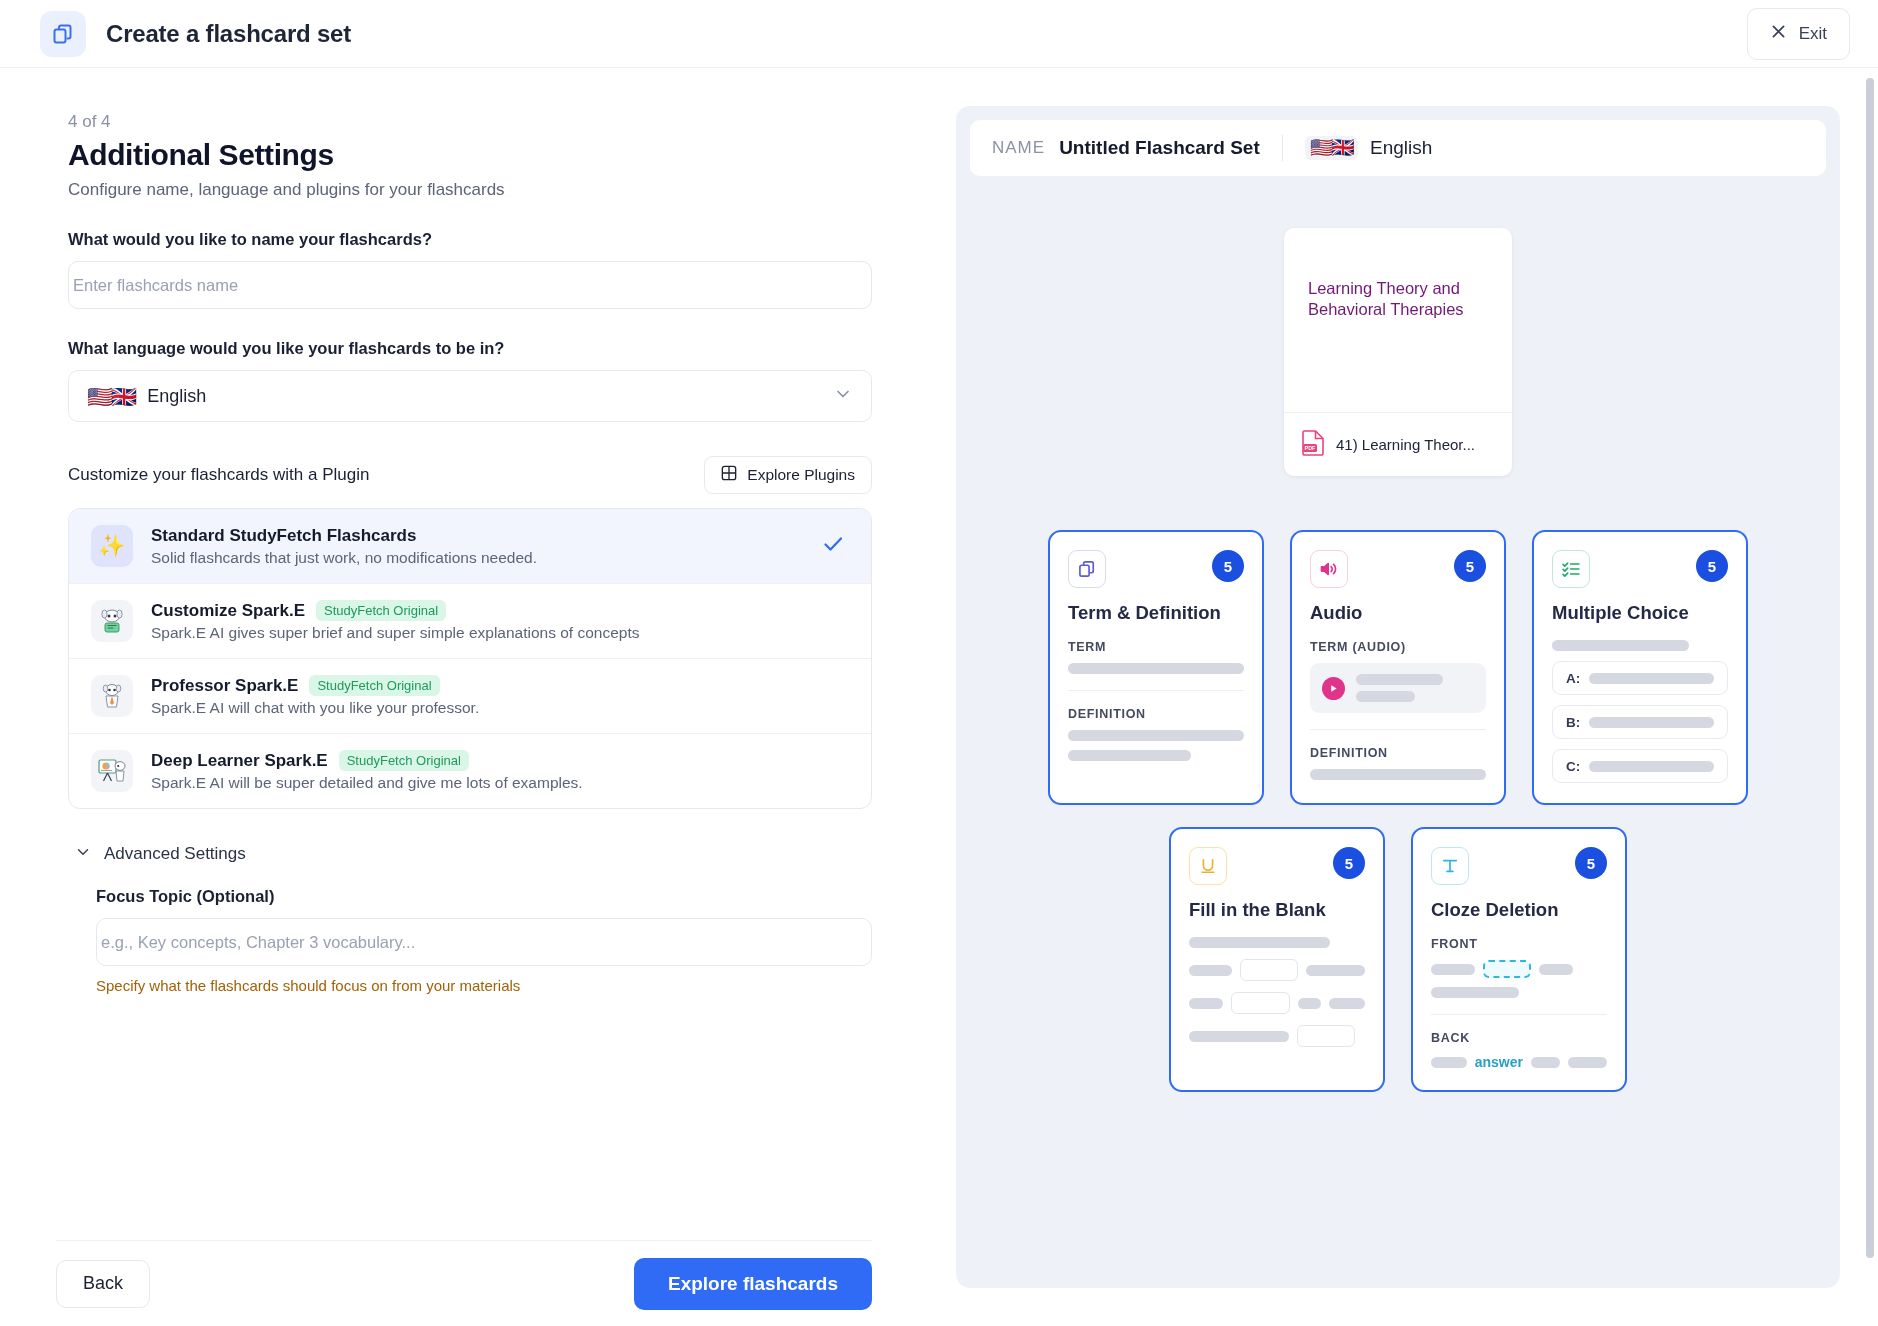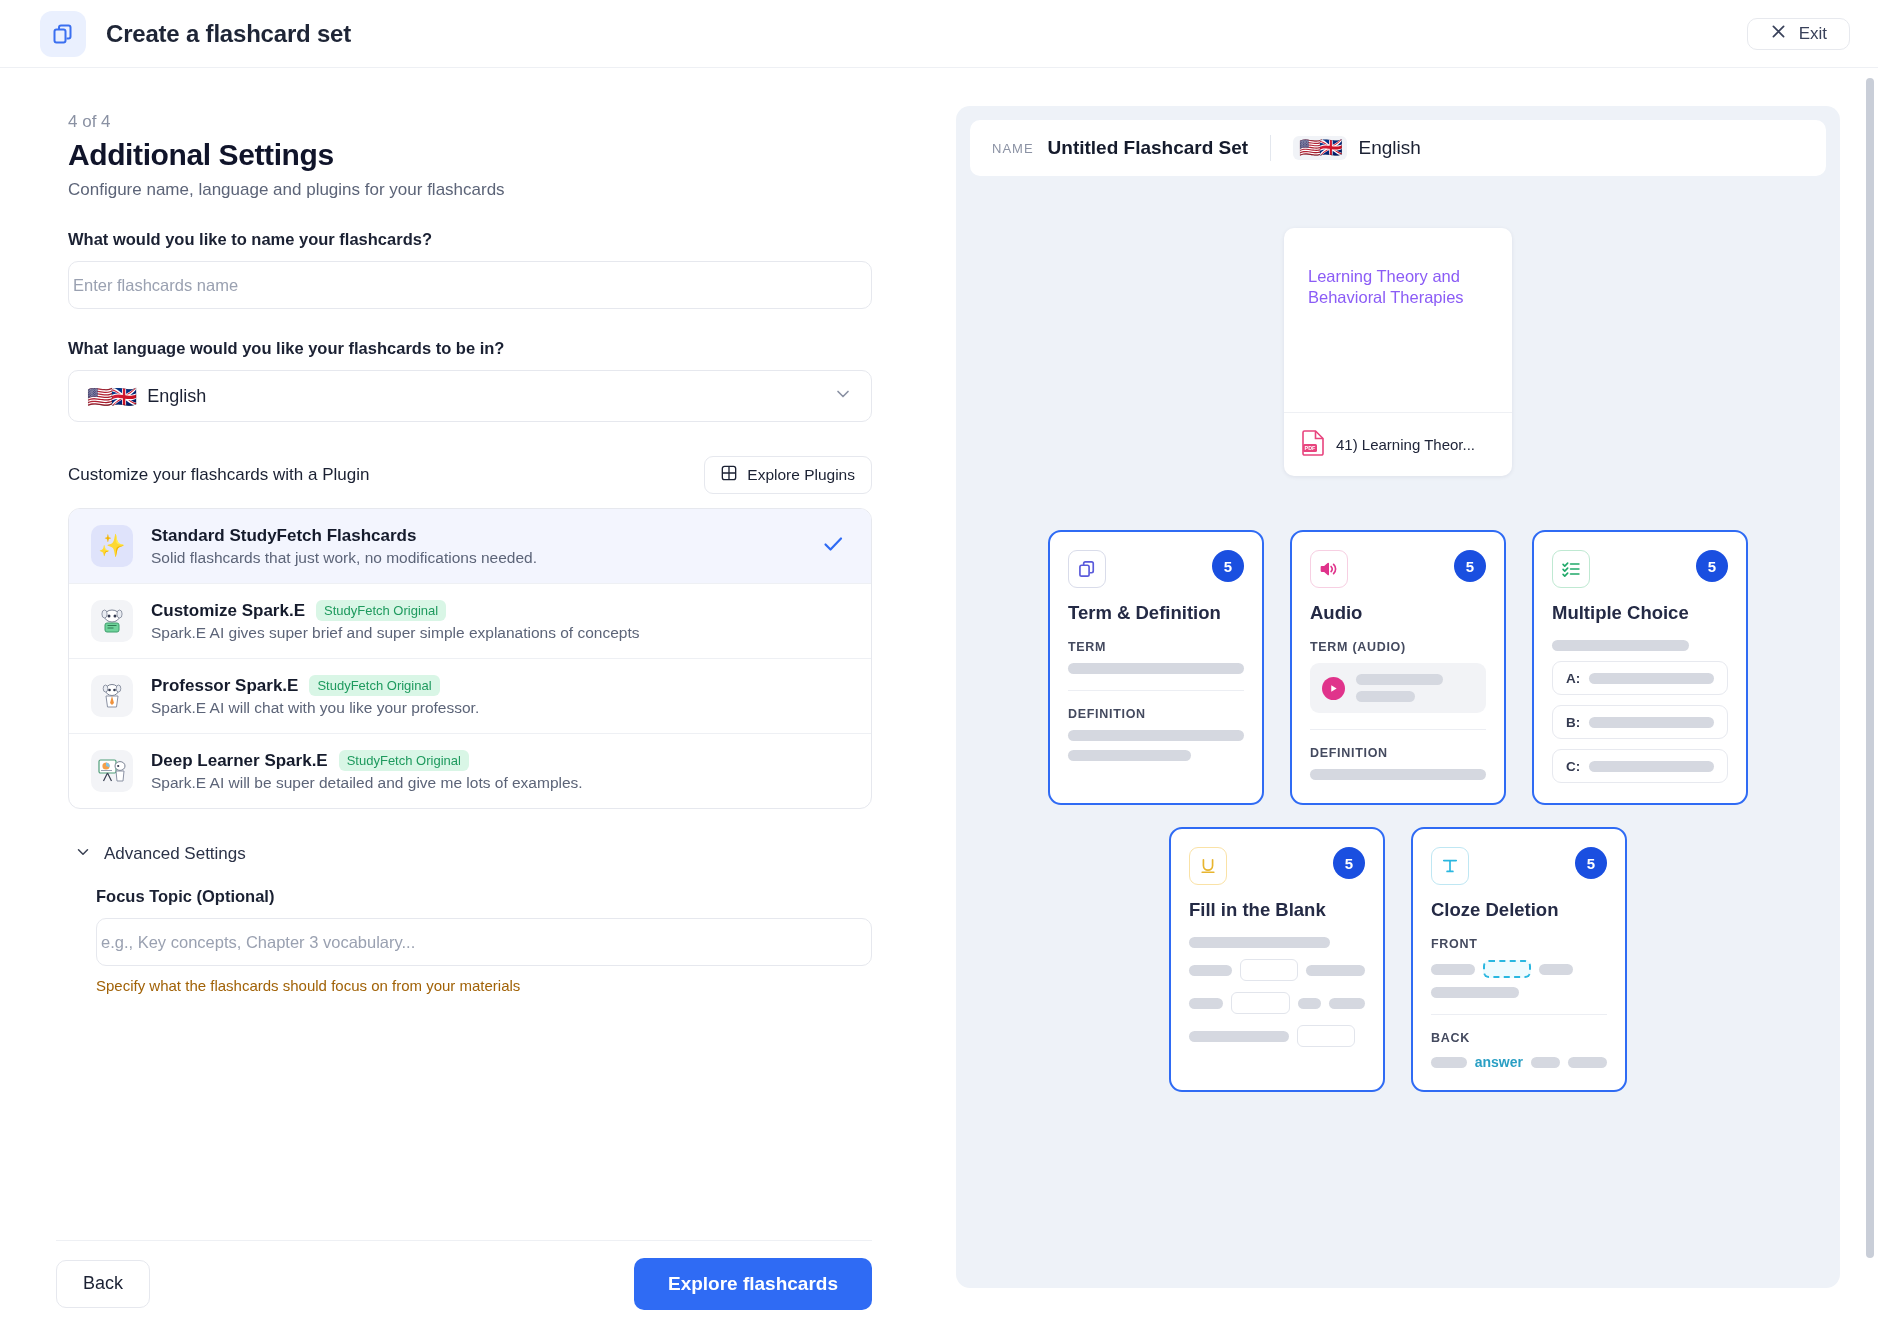--- a/index.html
+++ b/index.html
@@ -27,21 +27,21 @@
     flex: none;
   }
   .brand-badge svg { display:block; }
   .app-title {
     margin-left: 20px;
     font-size: 24px; font-weight: 700; color: #1e2536;
     letter-spacing: -0.2px;
   }
   .exit-btn {
     position: absolute; right: 28px; top: 50%; transform: translateY(-50%);
-    height: 32px; padding: 0 22px;
+    height: 52px; padding: 0 22px;
     border: 1px solid #e7e9ee; border-radius: 10px;
     background: #fff;
     display: flex; align-items: center; gap: 12px;
     font-size: 17px; color: #39415a; font-weight: 500;
     cursor: pointer;
   }
 
   
   .body {
     display: flex;
@@ -169,39 +169,39 @@
   .preview-shell {
     width: 100%; height: 100%;
     background: #eef2f8; border-radius: 14px;
     position: relative; overflow: hidden;
   }
   .pv-header {
     margin: 14px 14px 0 14px;
     height: 56px; background: #fff; border-radius: 10px;
     display: flex; align-items: center; padding: 0 22px;
   }
-  .pv-name-lbl { font-size: 13px; color: #8b92a4; letter-spacing: 1px; margin-right: 14px; }
+  .pv-name-lbl { font-size: 17px; color: #8b92a4; letter-spacing: 1px; margin-right: 14px; }
   .pv-name-val { font-size: 19px; font-weight: 700; color: #151b2c; }
   .pv-divider { width: 1px; height: 26px; background: #e3e7ee; margin: 0 22px; }
   .pv-flag-chip {
     background: #f1f3f7; border-radius: 6px; padding: 2px 6px;
     font-size: 19px; line-height: 1.1; margin-right: 12px; letter-spacing:-3px;
   }
   .pv-lang { font-size: 19px; color: #1b2133; font-weight: 500; }
 
   .doc-card {
     position: absolute; left: 50%; transform: translateX(-50%);
     top: 122px;
     width: 228px; height: 248px;
     background: #fff; border-radius: 10px;
     box-shadow: 0 1px 4px rgba(20,30,60,.08);
     display: flex; flex-direction: column;
   }
   .doc-body { flex: 1; padding: 38px 24px 0 24px; }
-  .doc-title { font-size: 16.5px; color: #8b5cf6; line-height: 1.25; }
+  .doc-title { font-size: 16.5px; color: #701a75; line-height: 1.25; margin-top: 12px; }
   .doc-foot {
     height: 64px; border-top: 1px solid #eef0f4;
     display: flex; align-items: center; padding: 0 18px; gap: 12px;
   }
   .doc-fname { font-size: 15px; color: #20263a; white-space: nowrap; }
 
   .types-wrap {
     position: absolute; left: 0; right: 0; top: 424px;
     padding: 0 24px;
   }

